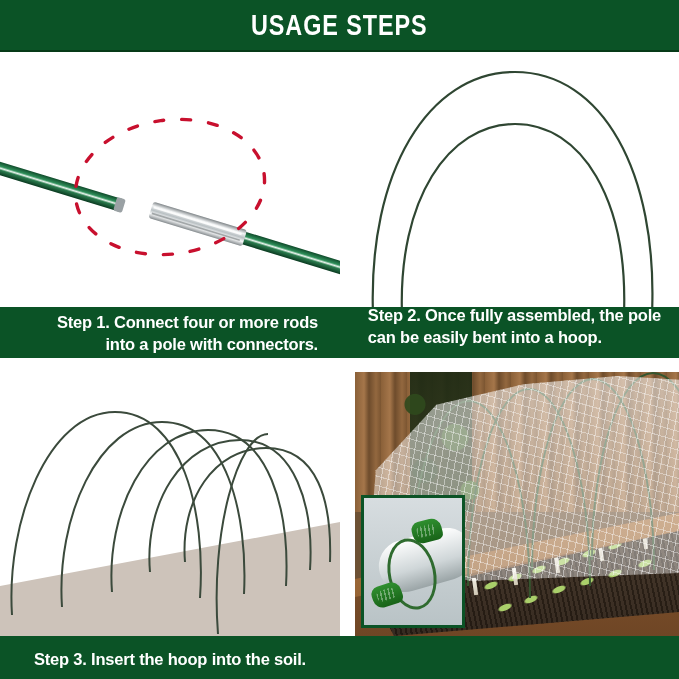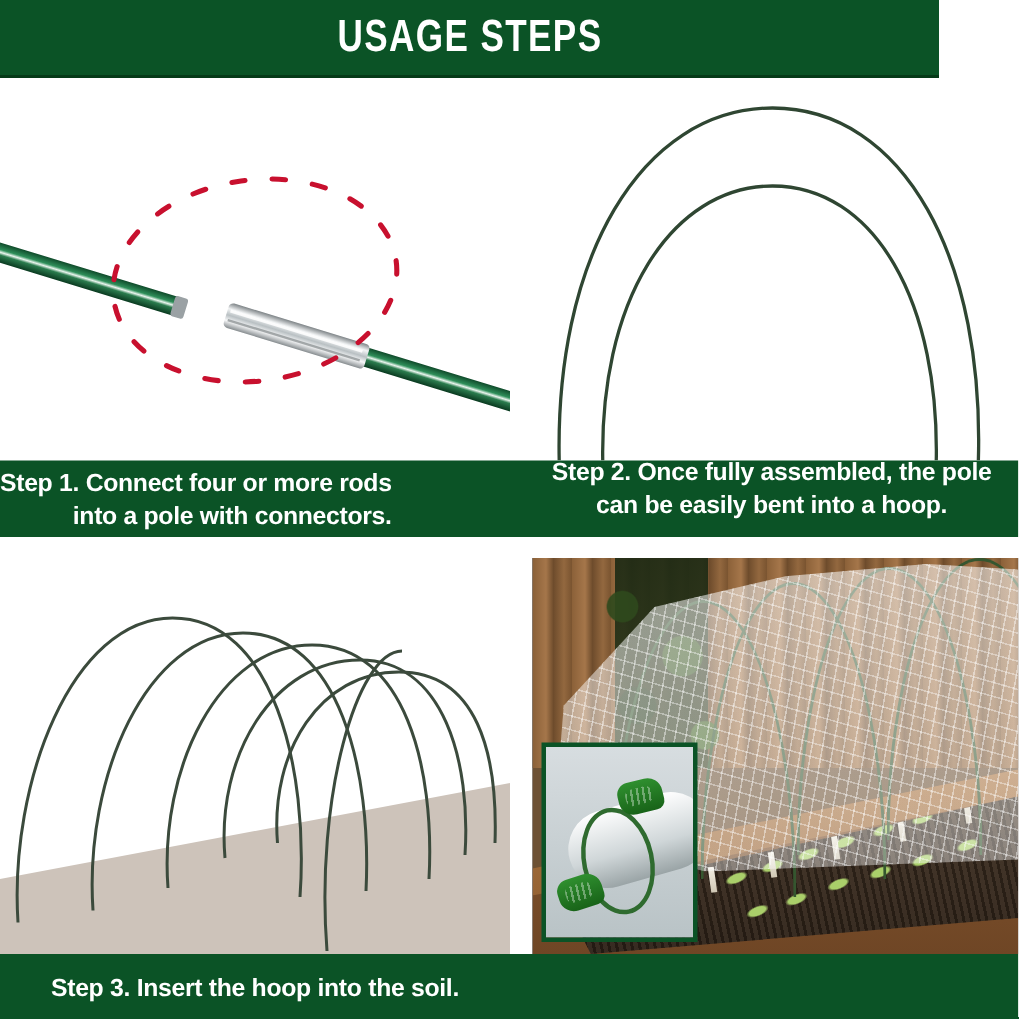--- a/index.html
+++ b/index.html
@@ -19,21 +19,21 @@
     width: 679px;
     height: 679px;
     background: #ffffff;
     overflow: hidden;
   }
 
   
   .header-band {
     position: absolute;
     left: 0; top: 0;
-    width: 626px; height: 52px;
+    width: 679px; height: 52px;
     background: #0b5326;
     display: flex;
     align-items: center;
     justify-content: center;
     box-sizing: border-box;
     border-bottom: 2px solid #063a18;
   }
   .header-title {
     color: #ffffff;
     font-family: "Liberation Sans Narrow", "Liberation Sans", sans-serif;
@@ -69,31 +69,31 @@
   }
 
   
   #caption-row1 {
     left: 0; top: 307px; width: 679px; height: 51px;
   }
   #caption-step1 {
     position: absolute;
     left: 0; top: 0; width: 340px; height: 51px;
     display: flex; flex-direction: column;
-    align-items: flex-start; justify-content: center;
+    align-items: flex-end; justify-content: center;
     padding-right: 22px; box-sizing: border-box;
     text-align: right;
   }
   #caption-step2 {
     position: absolute;
     left: 340px; top: 0; width: 339px; height: 37px;
     display: flex; flex-direction: column;
     align-items: flex-end; justify-content: center;
     padding-right: 18px; box-sizing: border-box;
-    text-align: center;
+    text-align: left;
   }
 
   #caption-row2 {
     left: 0; top: 636px; width: 679px; height: 43px;
   }
   #caption-step3 {
     position: absolute;
     left: 0; top: 0; width: 340px; height: 46px;
     display: flex; align-items: center; justify-content: center;
     box-sizing: border-box;

